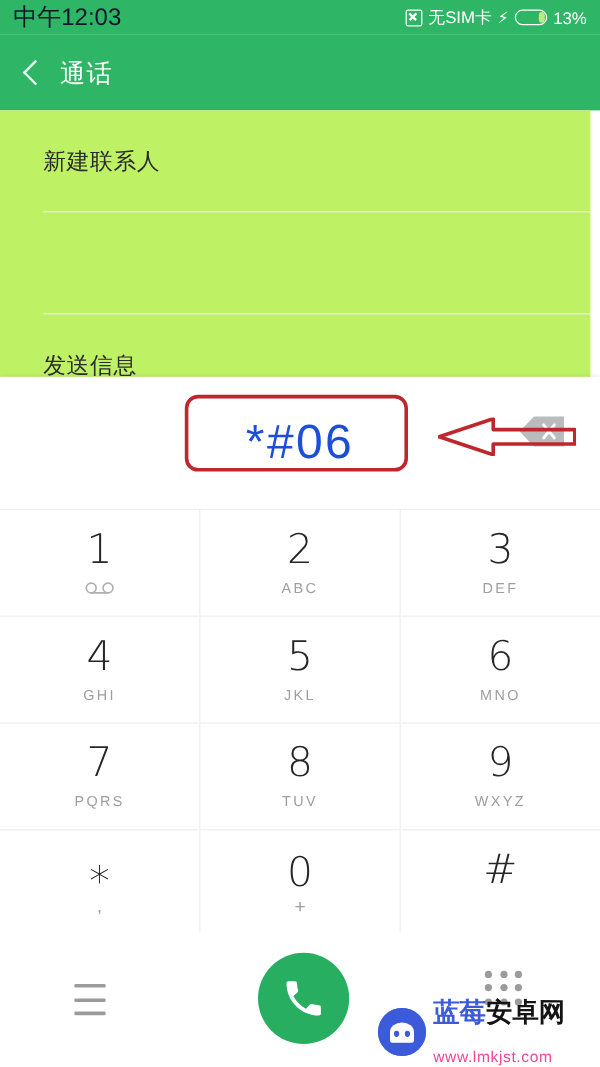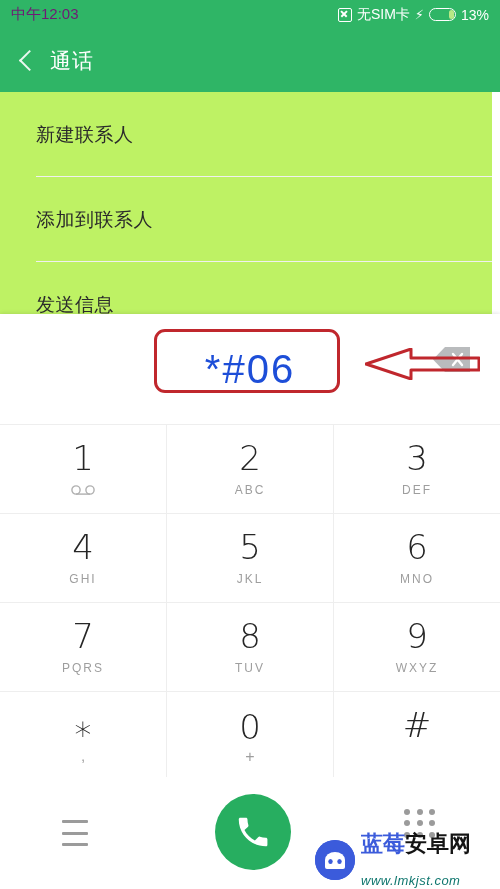--- a/index.html
+++ b/index.html
@@ -25,22 +25,22 @@
     width: 500px;
     height: 29px;
     background: #2fb566;
     display: flex;
     align-items: center;
     justify-content: space-between;
     padding: 0 11px;
     box-sizing: border-box;
   }
   .status-time {
-    color: #701a75;
-    font-size: 15px;
+    color: #0f172a;
+    font-size: 20px;
     letter-spacing: 0px;
     white-space: nowrap;
   }
   .status-right {
     display: flex;
     align-items: center;
     gap: 5px;
     color: #ffffff;
     text-align: right;
   }
@@ -341,25 +341,24 @@
   .wm-cn {
     font-size: 22px;
     font-weight: bold;
     letter-spacing: 0px;
     white-space: nowrap;
   }
   .wm-cn .blue { color: #3b5bdb; }
   .wm-cn .black { color: #141414; }
   .wm-url {
     font-size: 13px;
-    color: #0f766e;
+    color: #ec4899;
     letter-spacing: 0.5px;
     margin-top: 19px;
     white-space: nowrap;
-    font-style: italic;
   }
 </style>
 </head>
 <body>
 
 <div id="screen">
 
   <div class="status-bar">
     <div class="status-time">中午12:03</div>
     <div class="status-right">
@@ -377,21 +376,20 @@
     <div class="back-chevron"></div>
     <div class="app-title">通话</div>
   </div>
 
   <div class="menu-list">
     <div class="menu-item">
       <span class="label">新建联系人</span>
       <span class="menu-sep"></span>
     </div>
     <div class="menu-item">
-      <span class="label">添加到联系人</span>
       <span class="menu-sep"></span>
     </div>
     <div class="menu-item">
       <span class="label">发送信息</span>
     </div>
   </div>
 
   <div class="dialer-panel">
 
     <div class="number-row">

